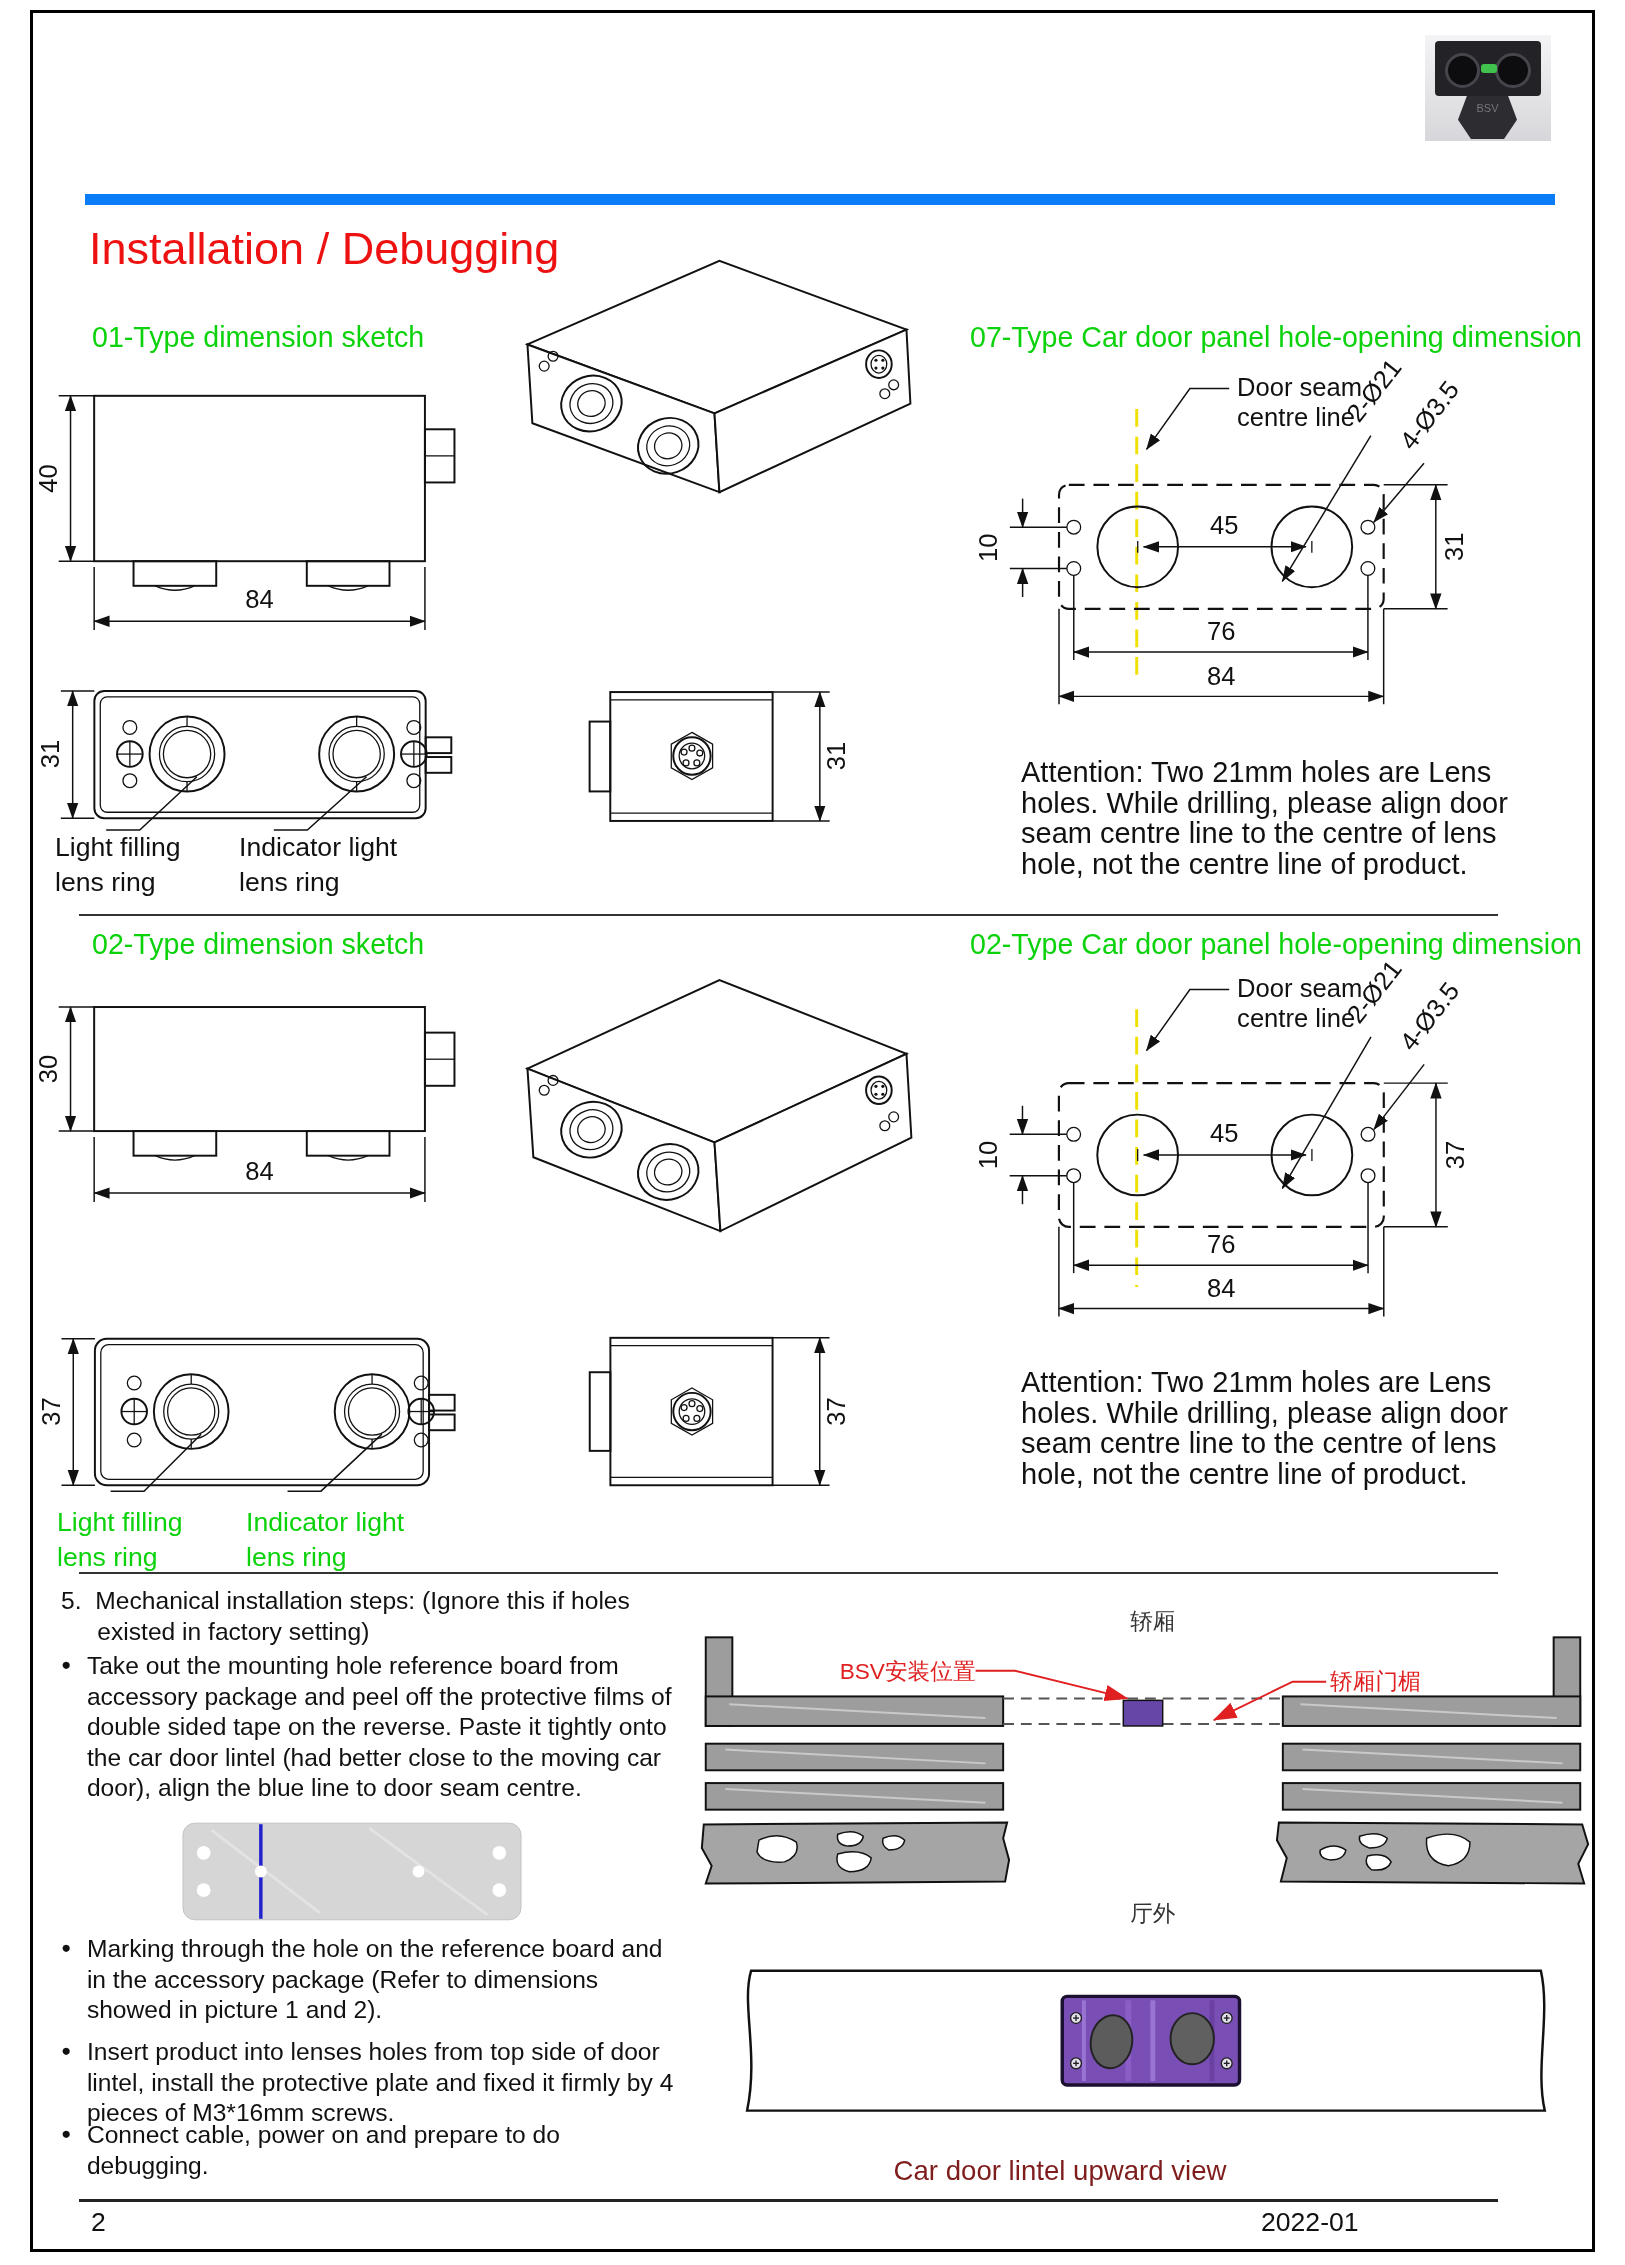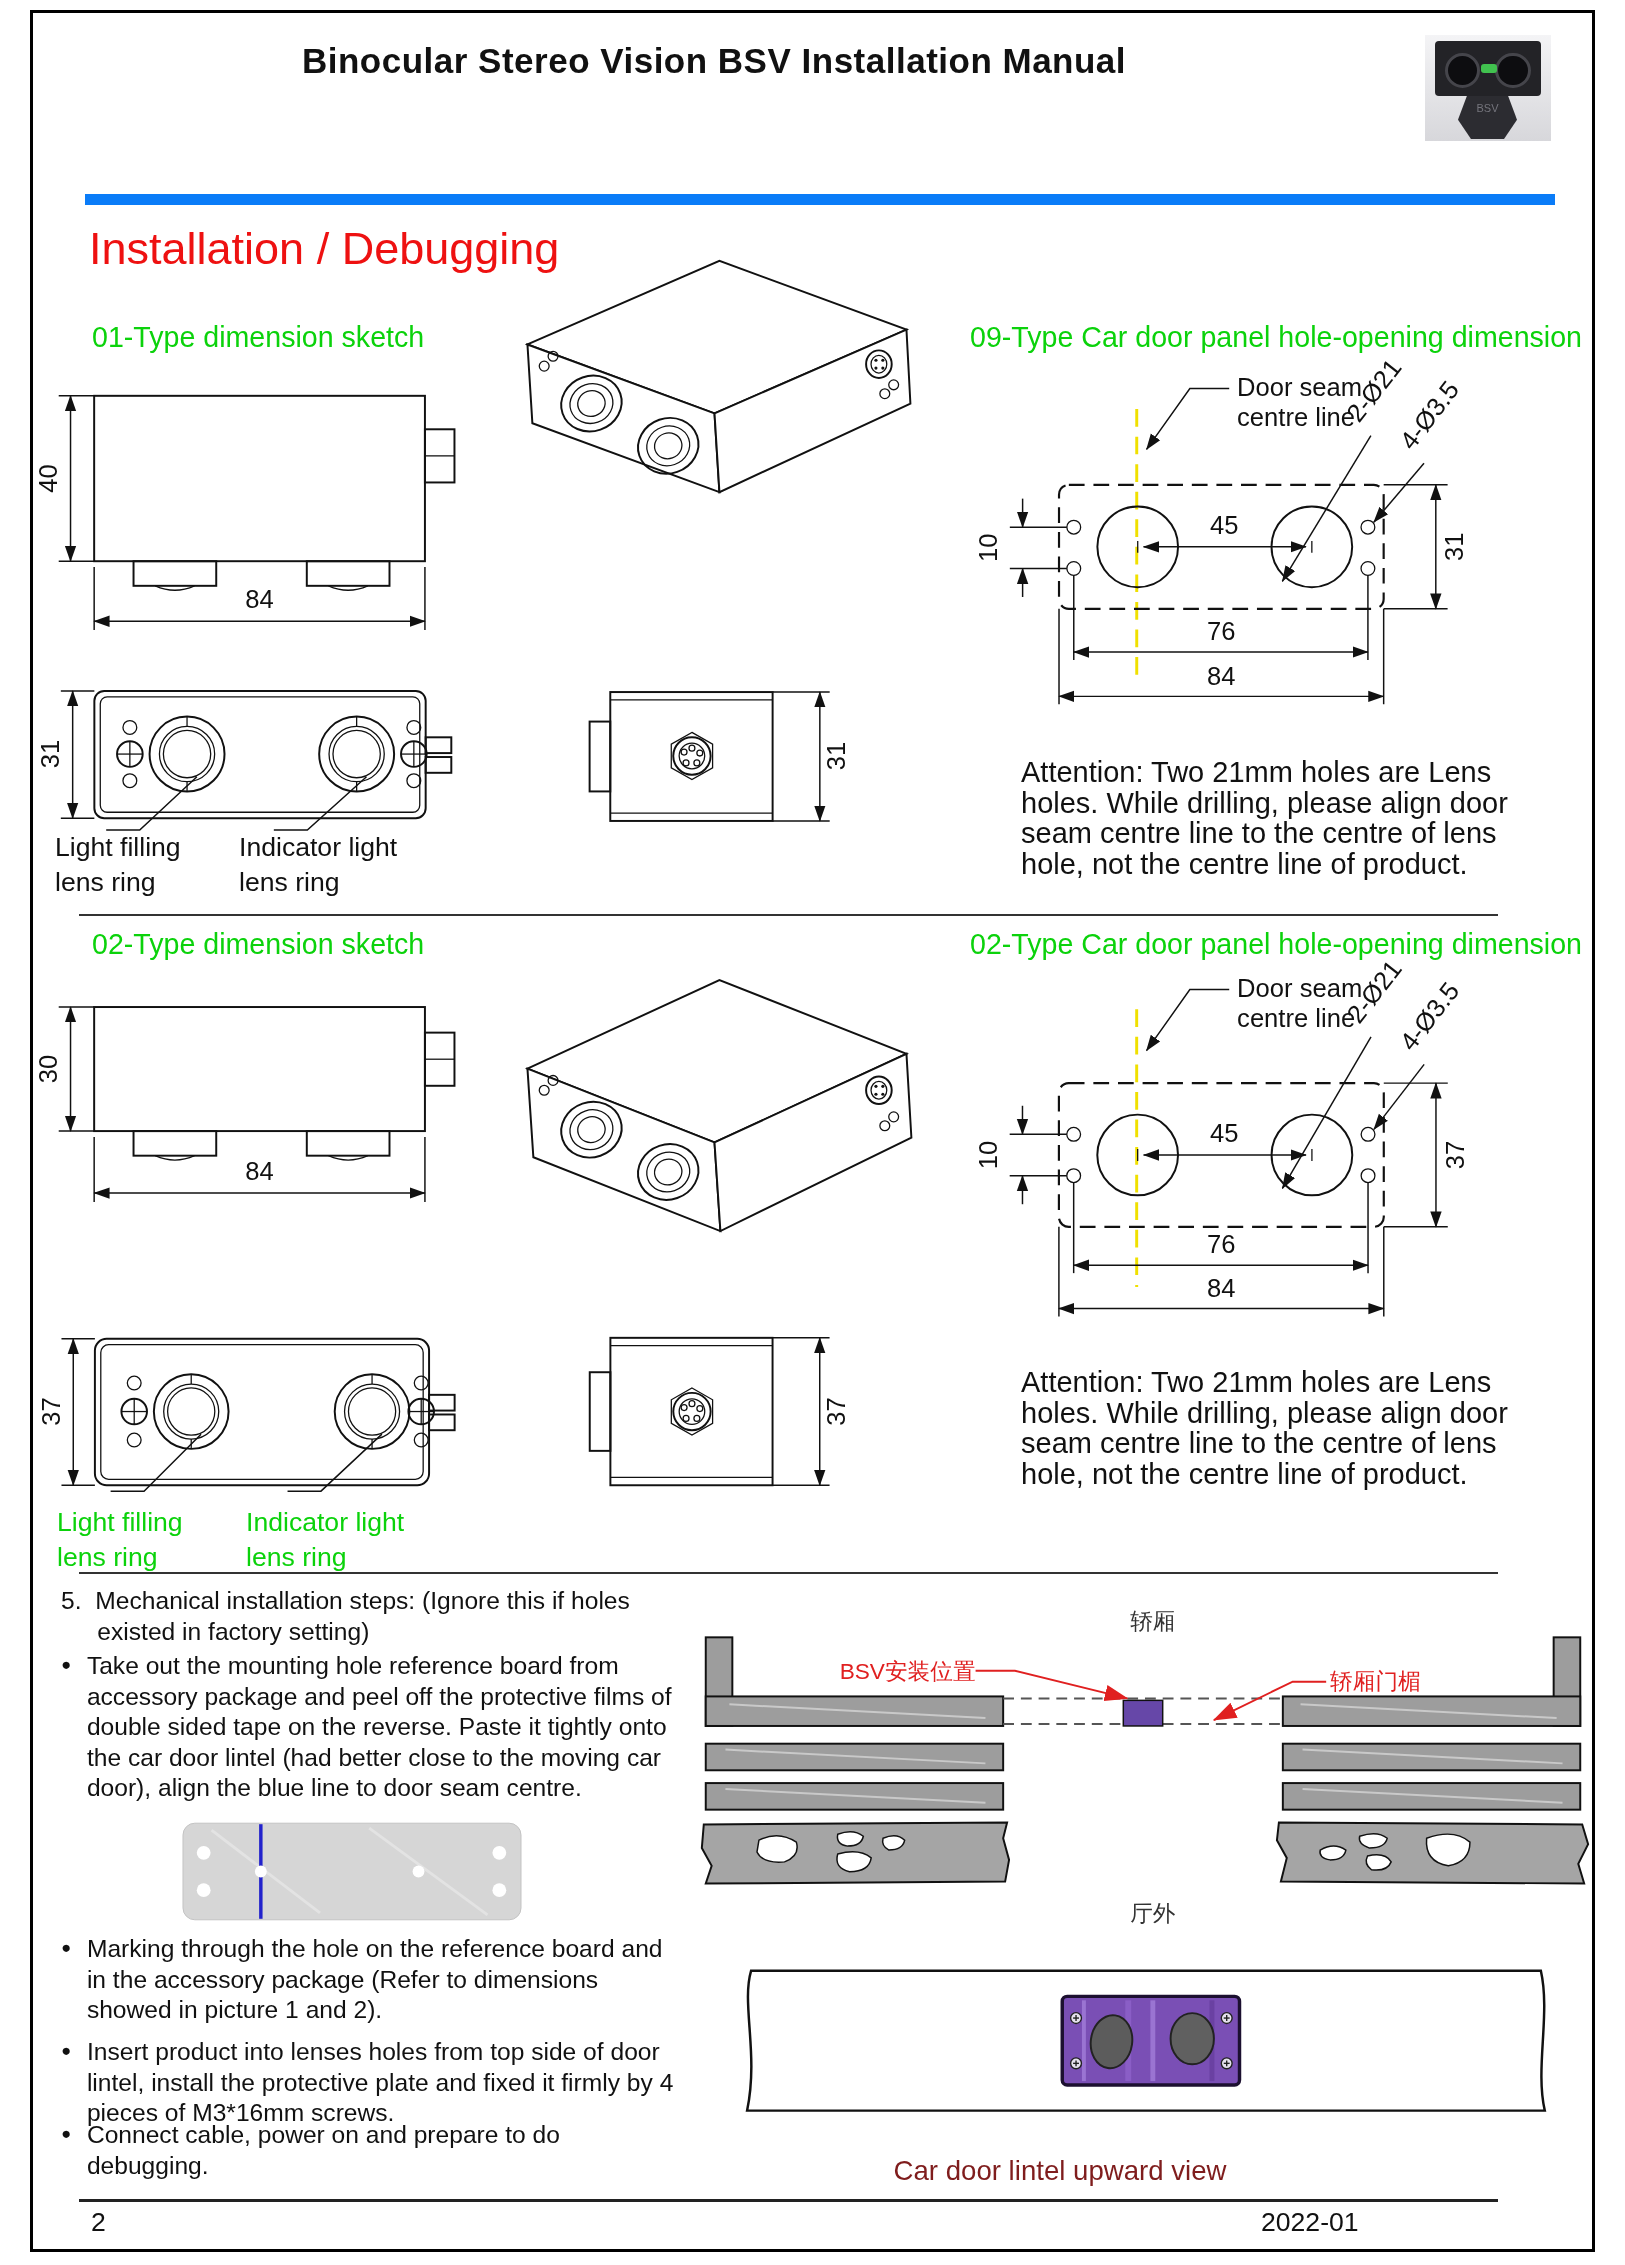--- a/index.html
+++ b/index.html
@@ -44,39 +44,38 @@
     <defs>
       <marker id="arr" viewBox="0 0 10 8" refX="9.5" refY="4" markerWidth="11" markerHeight="9" orient="auto-start-reverse">
         <path d="M0,0.5 L10,4 L0,7.5 Z" fill="#111"></path>
       </marker>
       <marker id="arrR" viewBox="0 0 10 8" refX="9.5" refY="4" markerWidth="12" markerHeight="10" orient="auto-start-reverse">
         <path d="M0,0.5 L10,4 L0,7.5 Z" fill="#e02020"></path>
       </marker>
     </defs>
   </svg>
 
-  <div class="abs title" style="left:59px;top:41px;width:1310px;">Binocular Stereo Vision BSV Installation Manual</div>
 
   <div class="abs" style="left:1425px;top:35px;width:126px;height:106px;background:linear-gradient(#f4f4f6,#d7d7db);">
     <div class="abs" style="left:9.9px;top:5.9px;width:106px;height:55px;background:#232327;border-radius:3.9px;">
       <div class="abs" style="left:9.9px;top:11.8px;width:29.6px;height:29.6px;border-radius:50%;background:#0d0d10;border:3px solid #45454b;"></div>
       <div class="abs" style="right:9.9px;top:11.8px;width:29.6px;height:29.6px;border-radius:50%;background:#0d0d10;border:3px solid #45454b;"></div>
       <div class="abs" style="left:46px;top:23.6px;width:15.8px;height:8.9px;border-radius:3px;background:#41c24f;"></div>
     </div>
     <div class="abs" style="left:33px;top:61px;width:59px;height:43px;background:#2c2c31;clip-path:polygon(15% 0,85% 0,100% 55%,78% 100%,22% 100%,0 55%);">
       <div class="abs" style="left:0;top:6px;width:59px;text-align:center;color:#74747c;font-size:11px;">BSV</div>
     </div>
   </div>
 
   <div class="abs bluebar" style="left:85px;top:194px;width:1470px;"></div>
 
   <div class="abs redhead" style="left:89px;top:223px;">Installation / Debugging</div>
 
   <div class="abs greenhead" style="left:92px;top:321px;">01-Type dimension sketch</div>
-  <div class="abs greenhead" style="left:970px;top:321px;">09-Type Car door panel hole-opening dimension</div>
+  <div class="abs greenhead" style="left:970px;top:321px;">07-Type Car door panel hole-opening dimension</div>
 
   <svg class="abs" style="left:41px;top:382px;" width="443" height="258" viewBox="0 0 450 262">
     <rect class="ln" x="54" y="14" width="336" height="168"></rect>
     <rect class="ln" x="390" y="48" width="30" height="54"></rect>
     <line class="thin" x1="390" y1="75" x2="420" y2="75"></line>
     <g>
       <rect class="ln" x="94" y="182" width="84" height="25"></rect>
       <path class="thin" d="M 116,207 Q 136,216 156,207"></path>
       <rect class="ln" x="270" y="182" width="84" height="25"></rect>
       <path class="thin" d="M 292,207 Q 312,216 332,207"></path>

